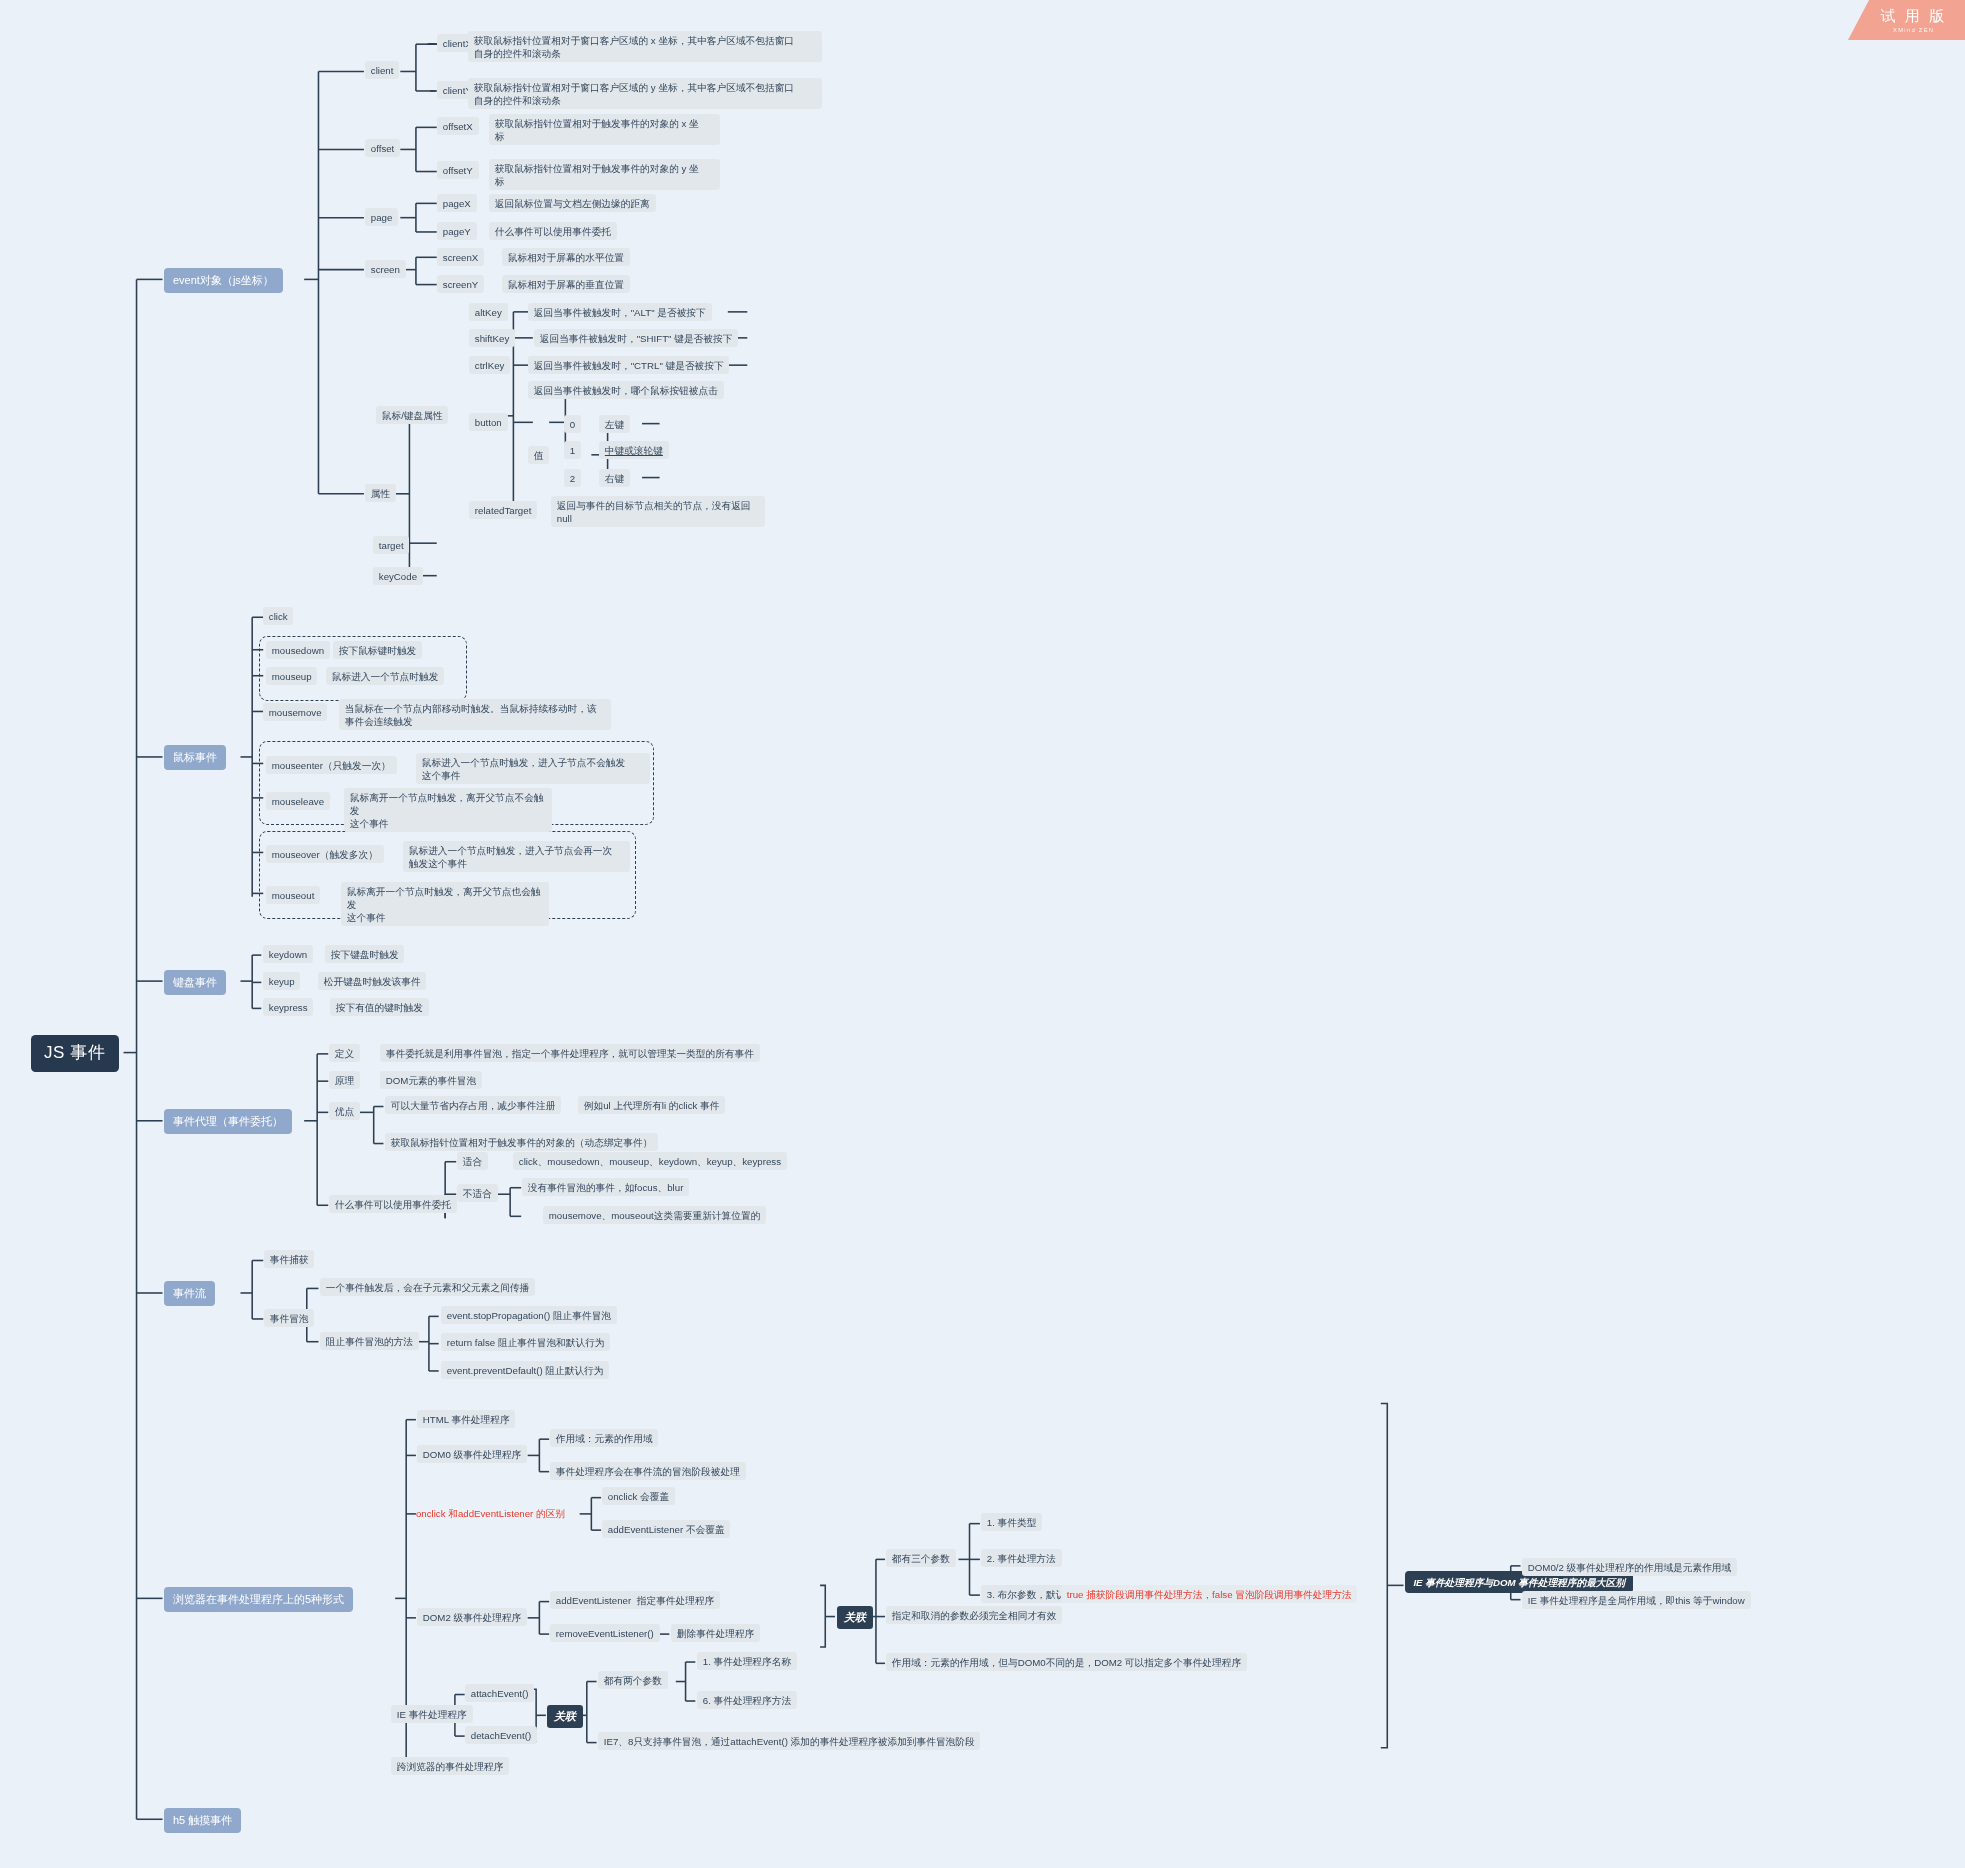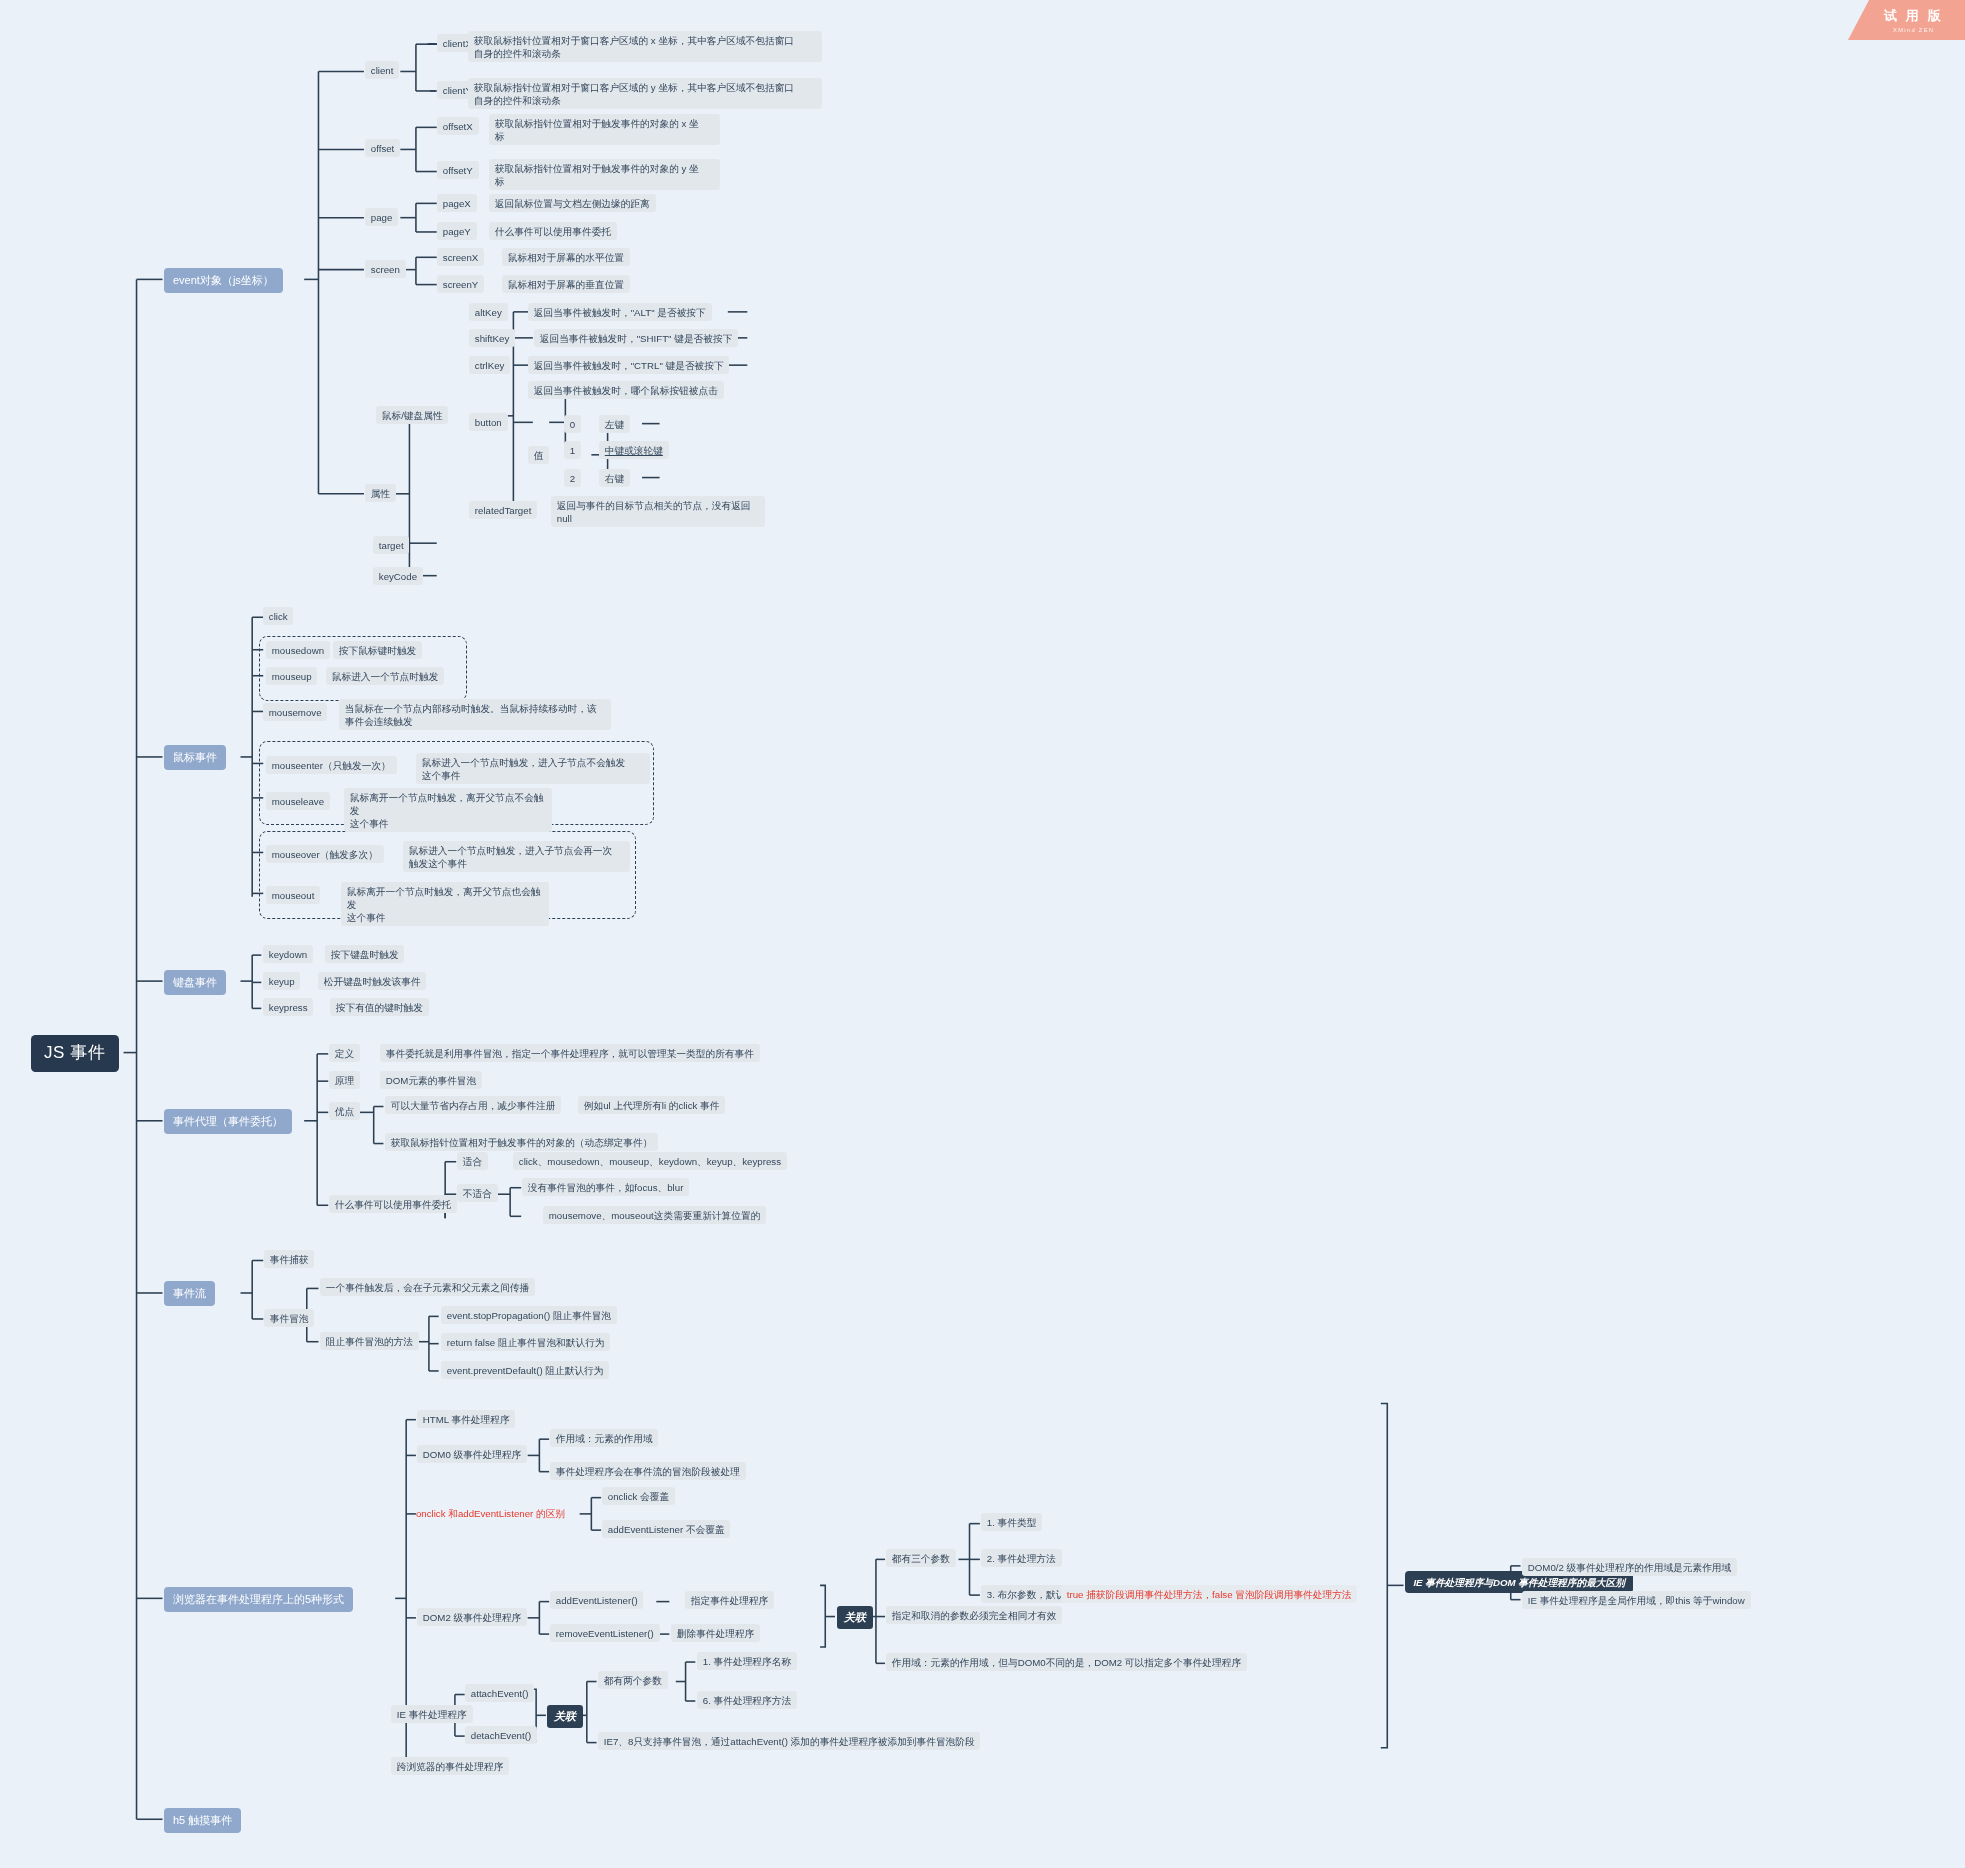--- a/index.html
+++ b/index.html
@@ -13,21 +13,21 @@
     color: #2c3e50;
   }
   
   #watermark {
     position:absolute; top:0; right:0; width:117px; height:40px;
     background:#f3a391; color:#fff;
     clip-path: polygon(18% 0, 100% 0, 100% 100%, 0 100%);
     display:flex; flex-direction:column; align-items:center; justify-content:center;
     padding-left:14.3px;
   }
-  #watermark .wm-main { font-size:13px; letter-spacing:2.6px;font-weight:bold; }
+  #watermark .wm-main { font-size:15px; letter-spacing:2.6px; }
   #watermark .wm-sub { font-size:5.8px; letter-spacing:1.3px; opacity:.9; margin-top:1.9px;}
 
   
   #canvas { position:absolute; inset:0; }
   svg#wires { position:absolute; left:0; top:0; width:1965px; height:1868px; pointer-events:none; }
 
   .node {
     position:absolute;
     display:flex; align-items:center;
     padding:2.6px 5.8px;
@@ -416,21 +416,21 @@
 <div class="node" style="left:550px; top:1429px;">作用域：元素的作用域</div>
 <div class="node" style="left:550px; top:1462px;">事件处理程序会在事件流的冒泡阶段被处理</div>
 
 <div class="node redplain" style="left:412px; top:1505px;">onclick 和addEventListener 的区别</div>
 <div class="node" style="left:602px; top:1487px;">onclick 会覆盖</div>
 <div class="node" style="left:602px; top:1520px;">addEventListener 不会覆盖</div>
 
 <div class="node" style="left:417px; top:1608px;">DOM2 级事件处理程序</div>
 <div class="node" style="left:550px; top:1591px;">addEventListener()</div>
 <div class="node" style="left:550px; top:1624px;">removeEventListener()</div>
-<div class="node" style="left:685px; top:1591px;">指定事件处理程序</div>
+<div class="node" style="left:631px; top:1591px;">指定事件处理程序</div>
 <div class="node" style="left:671px; top:1624px;">删除事件处理程序</div>
 <div class="node badge" style="left:837px; top:1606px;">关联</div>
 <div class="node" style="left:886px; top:1549px;">都有三个参数</div>
 <div class="node" style="left:981px; top:1513px;">1. 事件类型</div>
 <div class="node" style="left:981px; top:1549px;">2. 事件处理方法</div>
 <div class="node" style="left:981px; top:1585px;">3. 布尔参数，默认false</div>
 <div class="node red" style="left:1061px; top:1585px;">true 捕获阶段调用事件处理方法，false 冒泡阶段调用事件处理方法</div>
 <div class="node" style="left:886px; top:1606px;">指定和取消的参数必须完全相同才有效</div>
 <div class="node" style="left:886px; top:1653px;">作用域：元素的作用域，但与DOM0不同的是，DOM2 可以指定多个事件处理程序</div>
 

